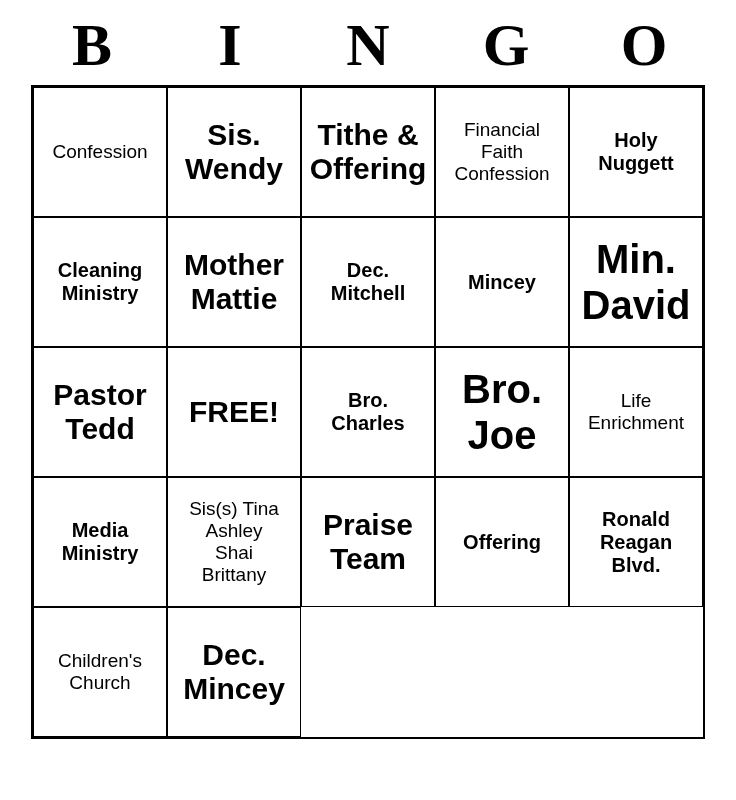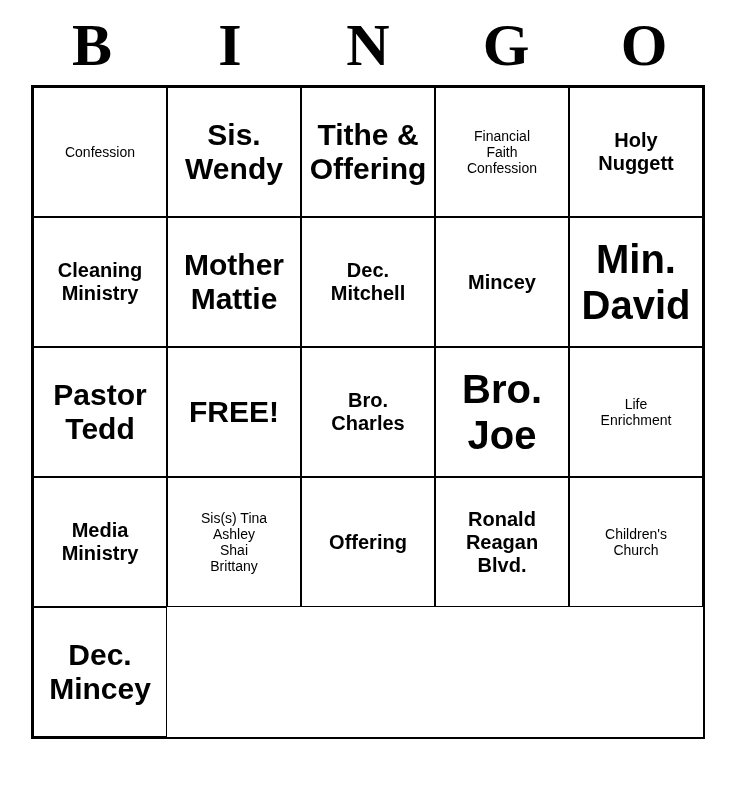--- a/index.html
+++ b/index.html
@@ -54,21 +54,21 @@
       text-align: center;
       padding: 4px;
       overflow: hidden;
     }
 
     .bingo-cell .cell-text {
       line-height: 1.15;
     }
 
     .text-small {
-      font-size: 14px;
+      font-size: 19px;
     }
 
     .text-medium {
       font-size: 20px;
       font-weight: bold;
     }
 
     .text-large {
       font-size: 30px;
       font-weight: bold;
@@ -136,20 +136,23 @@
     <div class="bingo-cell">
       <span class="cell-text text-small">Life<br>Enrichment</span>
     </div>
     <div class="bingo-cell">
       <span class="cell-text text-medium">Media<br>Ministry</span>
     </div>
     <div class="bingo-cell">
       <span class="cell-text text-small">Sis(s) Tina<br>Ashley<br>Shai<br>Brittany</span>
     </div>
     <div class="bingo-cell">
+      <span class="cell-text text-large">Praise<br>Team</span>
+    </div>
+    <div class="bingo-cell">
       <span class="cell-text text-medium">Offering</span>
     </div>
     <div class="bingo-cell">
       <span class="cell-text text-medium">Ronald<br>Reagan<br>Blvd.</span>
     </div>
     <div class="bingo-cell">
       <span class="cell-text text-small">Children's<br>Church</span>
     </div>
     <div class="bingo-cell">
       <span class="cell-text text-large">Dec.<br>Mincey</span>

